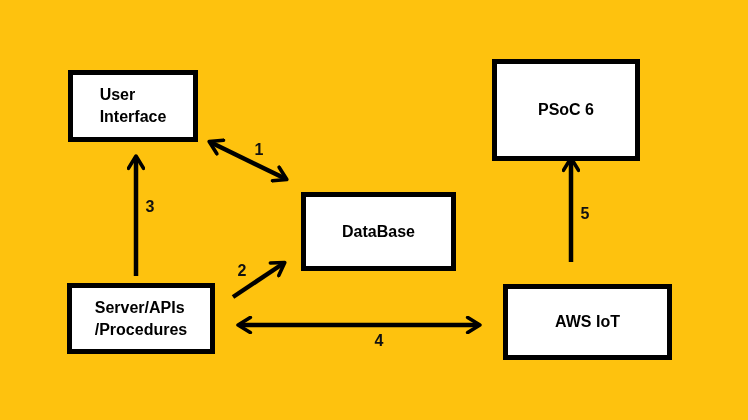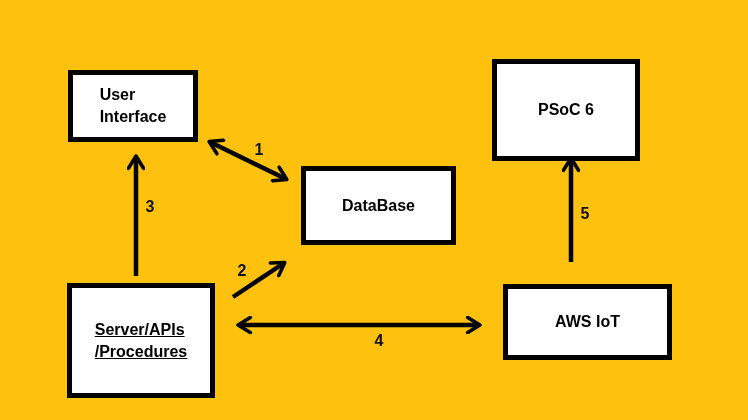--- a/index.html
+++ b/index.html
@@ -29,22 +29,22 @@
     justify-content:center;
     text-align:left;
     font-weight:bold;
     font-size:16px;
     line-height:1.35;
     color:#000;
     white-space:pre-line;
   }
   .node-user-interface{left:68px;top:70px;width:130px;height:72px;}
   .node-psoc6{left:492px;top:59px;width:148px;height:102px;}
-  .node-database{left:301px;top:166px;width:155px;height:79px;}
-  .node-server{left:67px;top:283px;width:148px;height:115px;text-decoration:underline;}
+  .node-database{left:301px;top:192px;width:155px;height:79px;}
+  .node-server{left:67px;top:283px;width:148px;height:71px;}
   .node-aws-iot{left:503px;top:284px;width:169px;height:76px;}
   .arrow-layer{
     position:absolute;
     left:0;top:0;width:748px;height:420px;
     pointer-events:none;
   }
   .edge-label{
     position:absolute;
     transform:translate(-50%,-50%);
     font-weight:bold;

